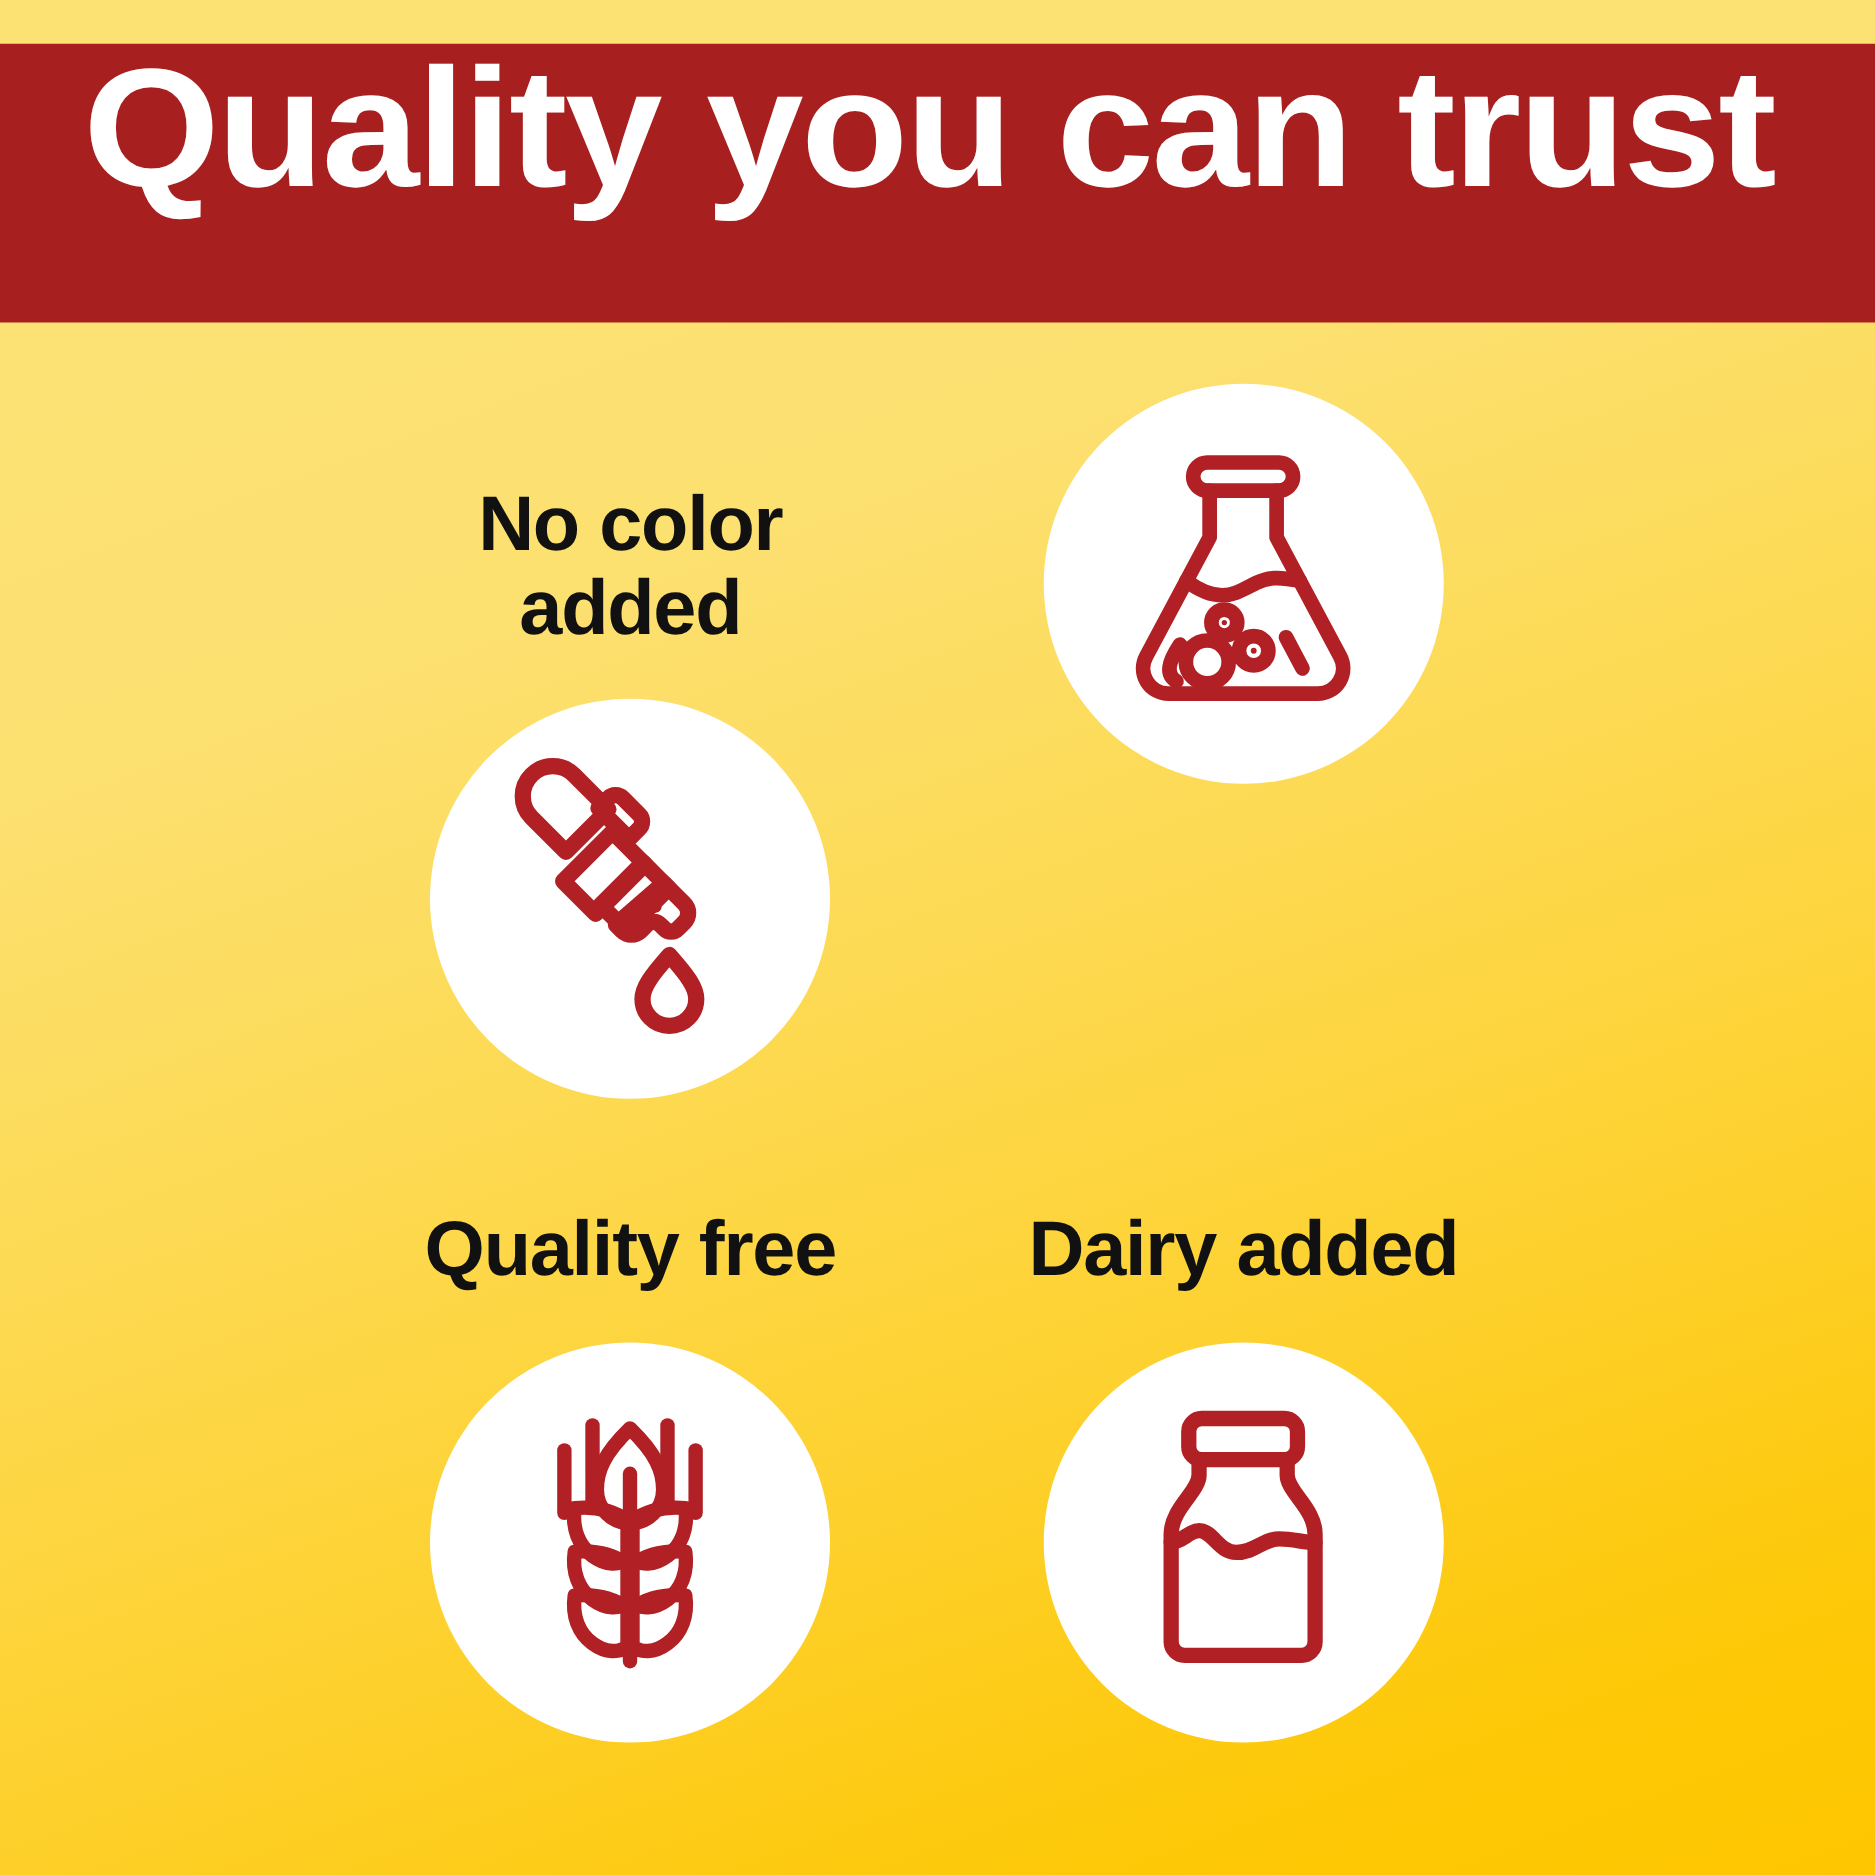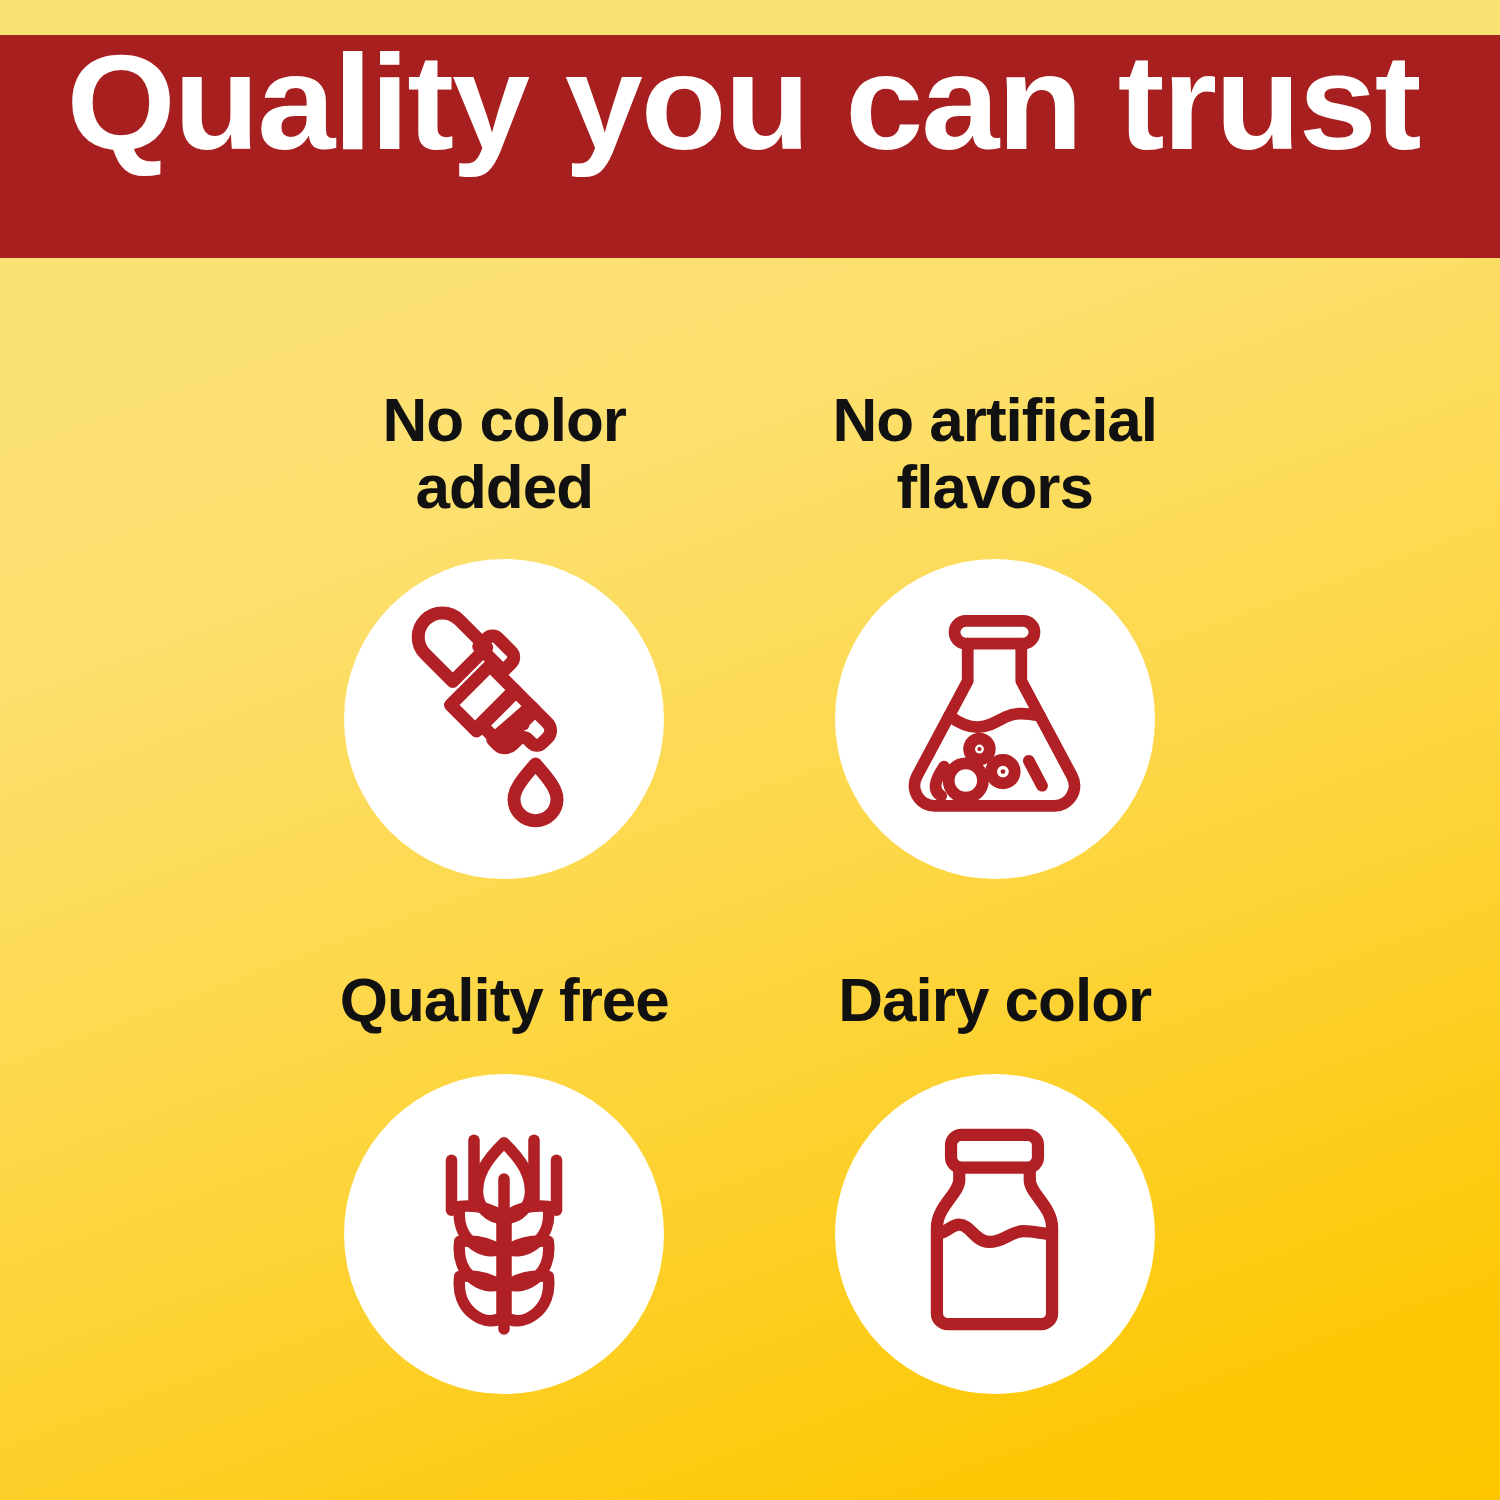--- a/index.html
+++ b/index.html
@@ -167,22 +167,20 @@
 
           <path d="M62.6 68.0
                    c 5.8 6.6 8.6 10.3 8.6 14.1
                    a8.6 8.6 0 0 1 -17.2 0
                    c 0 -3.8 2.8 -7.5 8.6 -14.1 z"></path>
         </svg>
       </div>
     </div>
 
     <div class="badge row-top">
-      <div class="badge-label">No artificial
-flavors</div>
       <div class="badge-circle">
         <svg width="235" height="235" viewBox="0 0 100 100" fill="none" stroke="#B02025" stroke-width="5.0" stroke-linecap="round" stroke-linejoin="round">
 
           <rect x="33.0" y="8.5" width="34.0" height="9.6" rx="4.8"></rect>
 
           <path d="M38.6 18.1
                    L38.6 34.0
                    L17.0 74.5
                    a8.6 8.6 0 0 0 7.6 12.7
                    L75.4 87.2
@@ -253,21 +251,21 @@
                    c 4.4 3.3 8.8 3.1 11.3 1.0 z"></path>
           <path d="M50.8 71.0
                    c 4.9 -3.4 10.8 -4.6 16.9 -4.0
                    c 0.9 6.6 -1.3 12.0 -5.6 15.2
                    c -4.4 3.3 -8.8 3.1 -11.3 1.0 z"></path>
         </svg>
       </div>
     </div>
 
     <div class="badge row-bottom">
-      <div class="badge-label">Dairy color</div>
+      <div class="badge-label">Dairy added</div>
       <div class="badge-circle">
         <svg width="235" height="235" viewBox="0 0 100 100" fill="none" stroke="#B02025" stroke-width="5.2" stroke-linecap="round" stroke-linejoin="round">
 
           <rect x="31.5" y="8.0" width="37.0" height="14.0" rx="4.4"></rect>
 
           <path d="M35.0 22.0
                    L35.0 27.2
                    C 35.0 33.0 25.5 38.5 25.5 47.5
                    L25.5 84.0
                    a4.6 4.6 0 0 0 4.6 4.6

